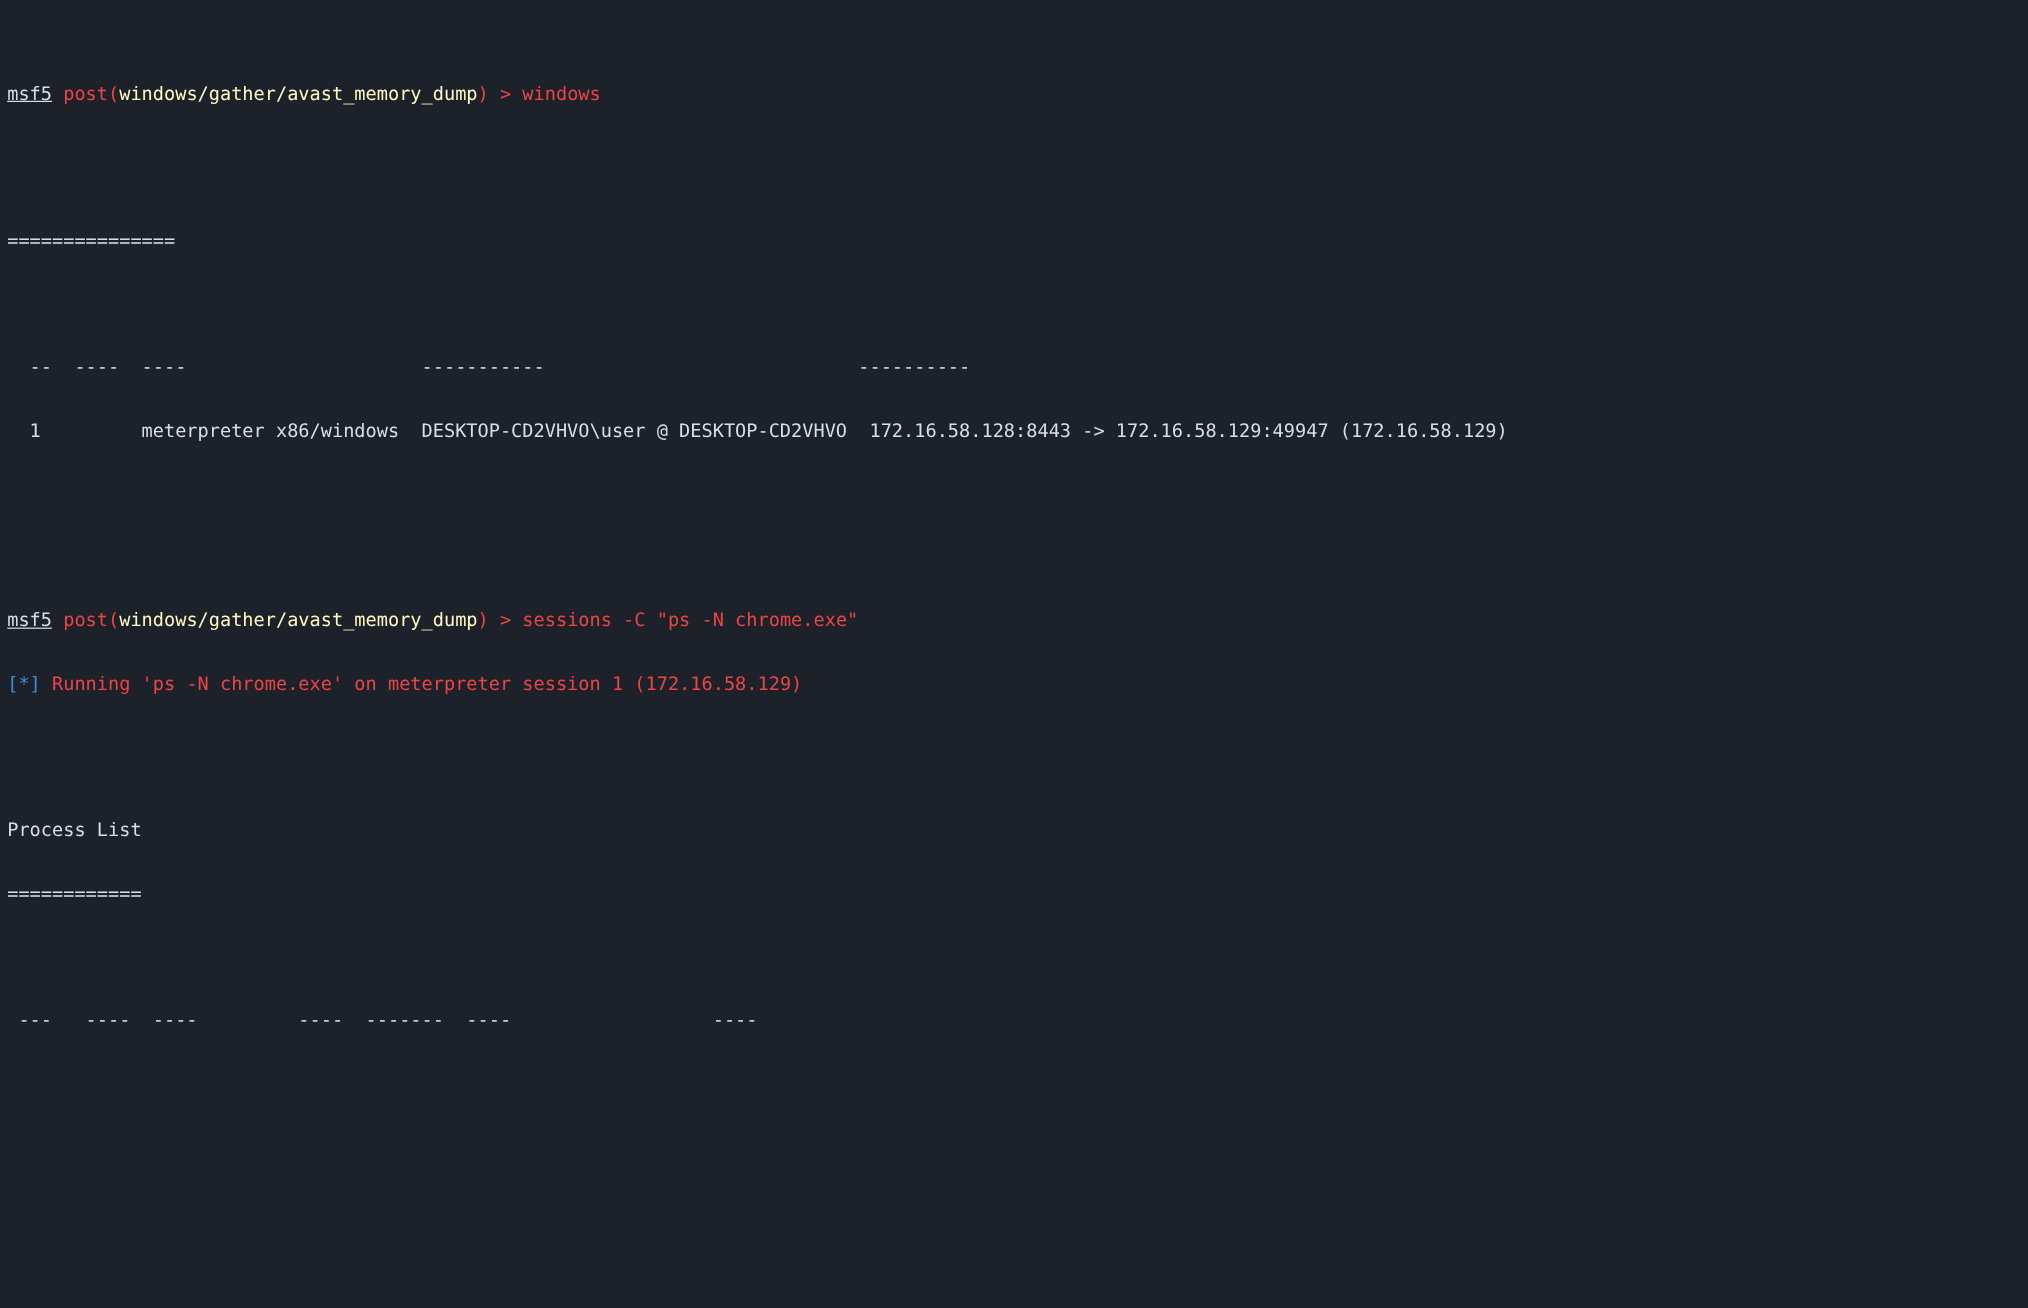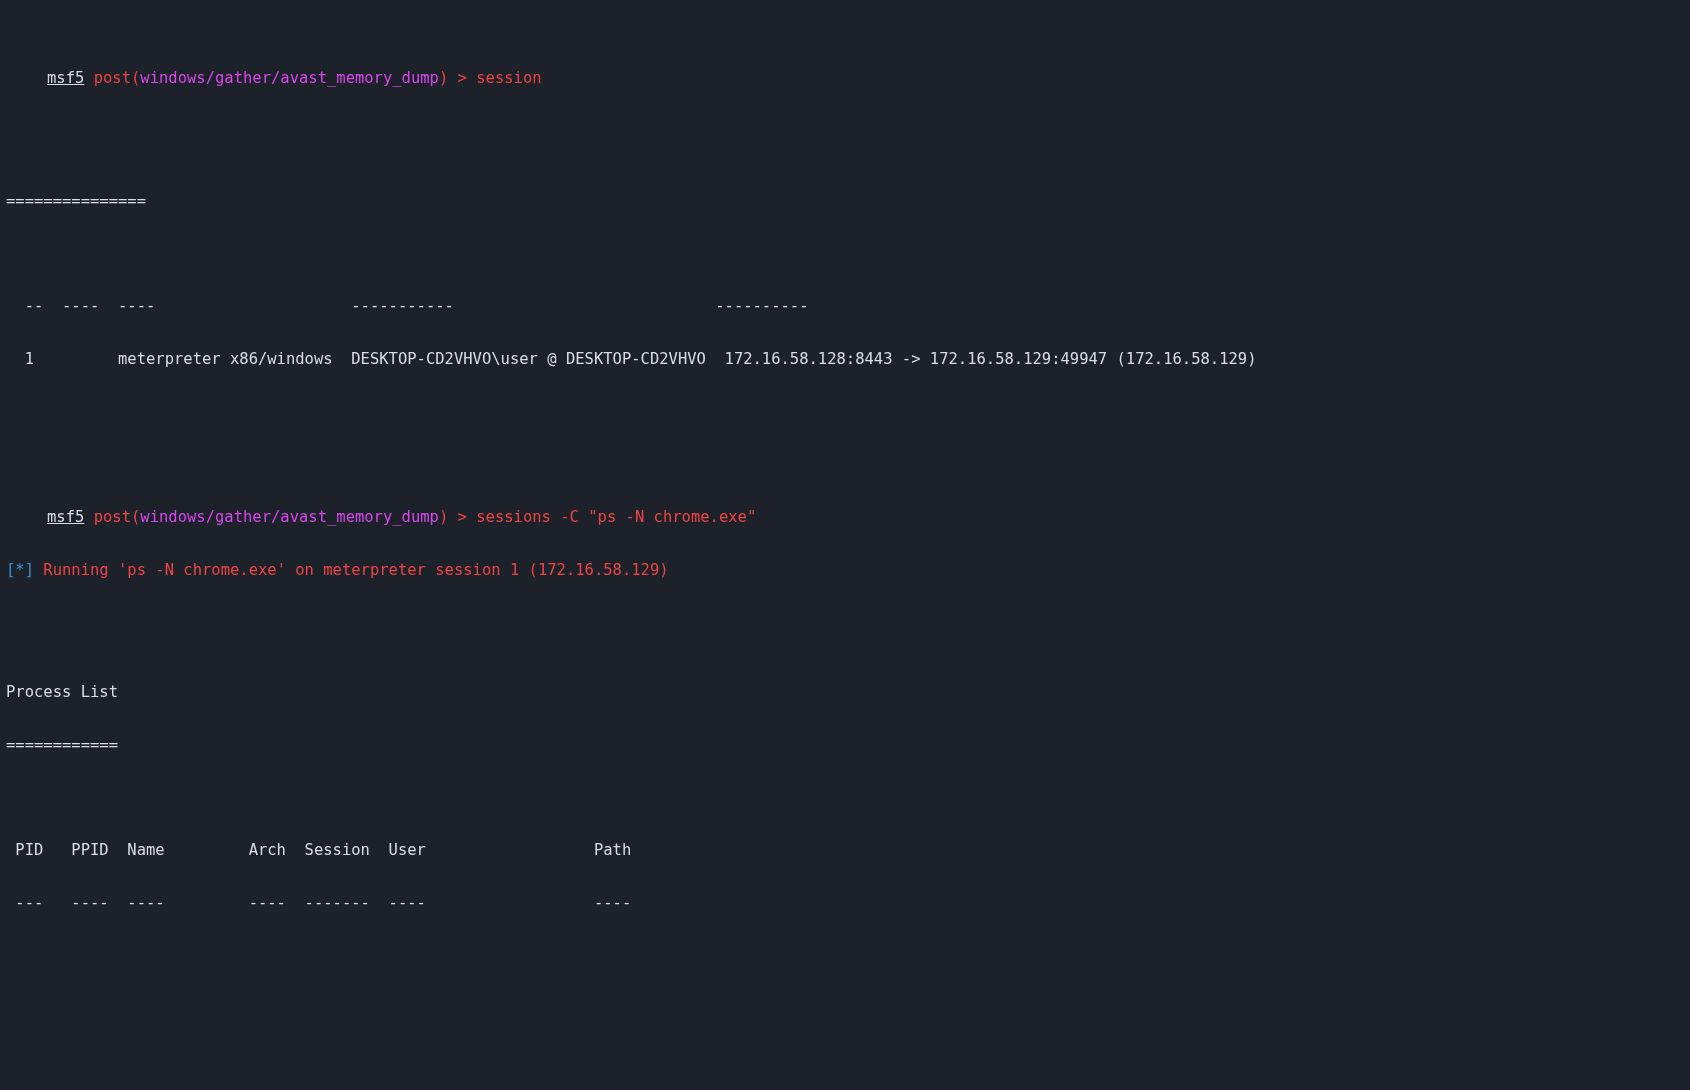--- a/index.html
+++ b/index.html
@@ -25,53 +25,51 @@
   }
   .line {
     white-space: pre;
     height: 17.55px;
     overflow: visible;
   }
   .blank { height: 17.55px; }
   .prompt-host {
     color: #d8dee9;
     text-decoration: underline;
-    margin-left: 41px;
   }
   .mod {
-    color: #d946ef;
+    color: #fef9c3;
   }
   .plain { color: #ef4444; }
   .star { color: #3b8fd4; }
 </style>
 </head>
 <body>
 
 <div id="terminal">
 
   
-  <div class="line"><span class="prompt-host">msf5</span><span class="plain"> post(</span><span class="mod">windows/gather/avast_memory_dump</span><span class="plain">) &gt; </span><span class="plain">session</span></div>
+  <div class="line"><span class="prompt-host">msf5</span><span class="plain"> post(</span><span class="mod">windows/gather/avast_memory_dump</span><span class="plain">) &gt; </span><span class="plain">windows</span></div>
 
   <div class="blank"></div>
   <div class="line">===============</div>
   <div class="blank"></div>
   <div class="line">  --  ----  ----                     -----------                            ----------</div>
   <div class="line">  1         meterpreter x86/windows  DESKTOP-CD2VHVO\user @ DESKTOP-CD2VHVO  172.16.58.128:8443 -&gt; 172.16.58.129:49947 (172.16.58.129)</div>
 
   <div class="blank"></div>
 
   
   <div class="line"><span class="prompt-host">msf5</span><span class="plain"> post(</span><span class="mod">windows/gather/avast_memory_dump</span><span class="plain">) &gt; </span><span class="plain">sessions -C "ps -N chrome.exe"</span></div>
   <div class="line"><span class="star">[*]</span><span class="plain"> Running 'ps -N chrome.exe' on meterpreter session 1 (172.16.58.129)</span></div>
 
   <div class="blank"></div>
   <div class="line">Process List</div>
   <div class="line">============</div>
   <div class="blank"></div>
-  <div class="line"> PID   PPID  Name         Arch  Session  User                  Path</div>
   <div class="line"> ---   ----  ----         ----  -------  ----                  ----</div>
   
   
   
   
   
   
   
   
 

